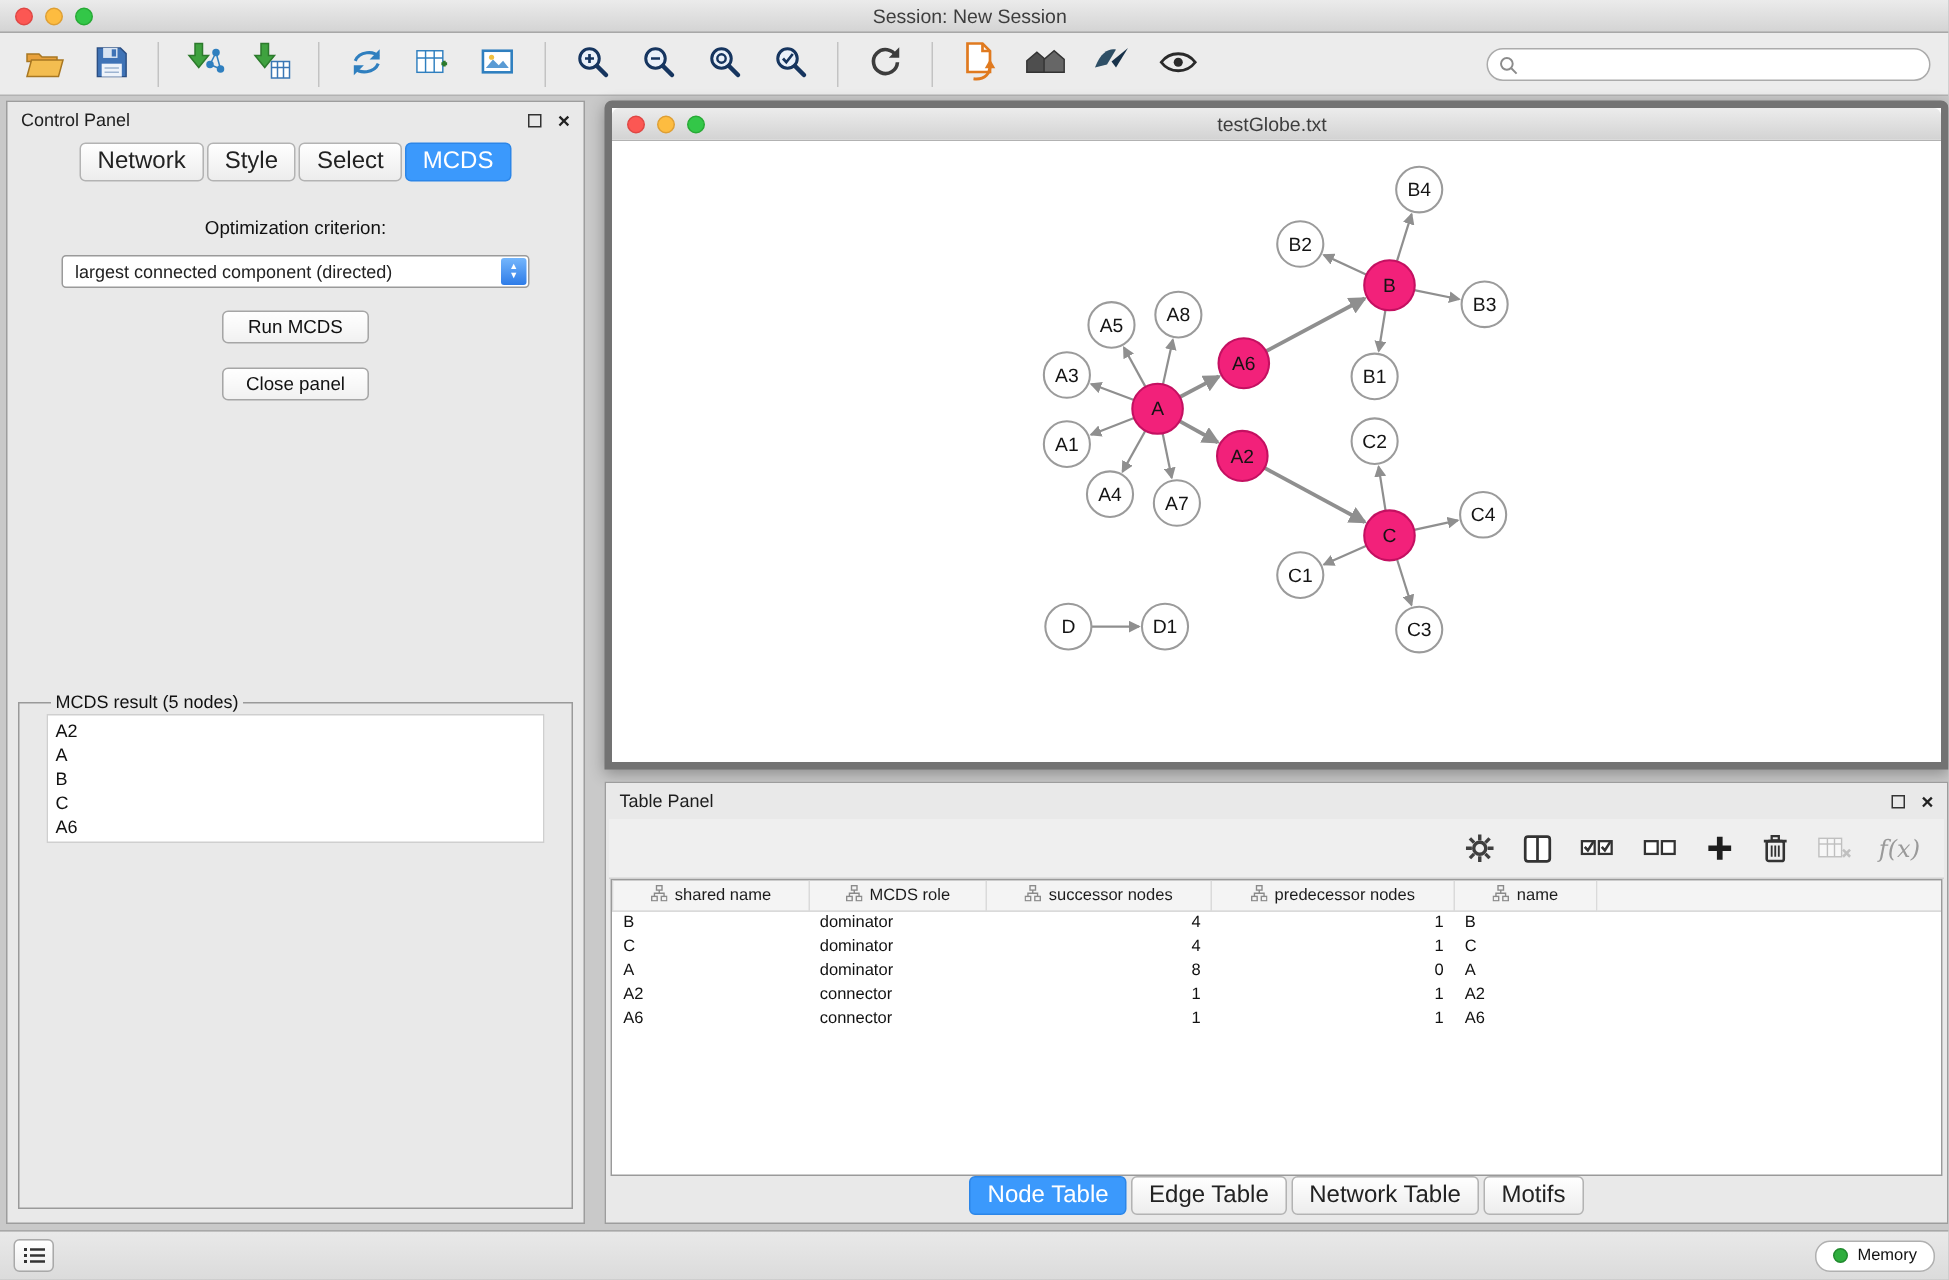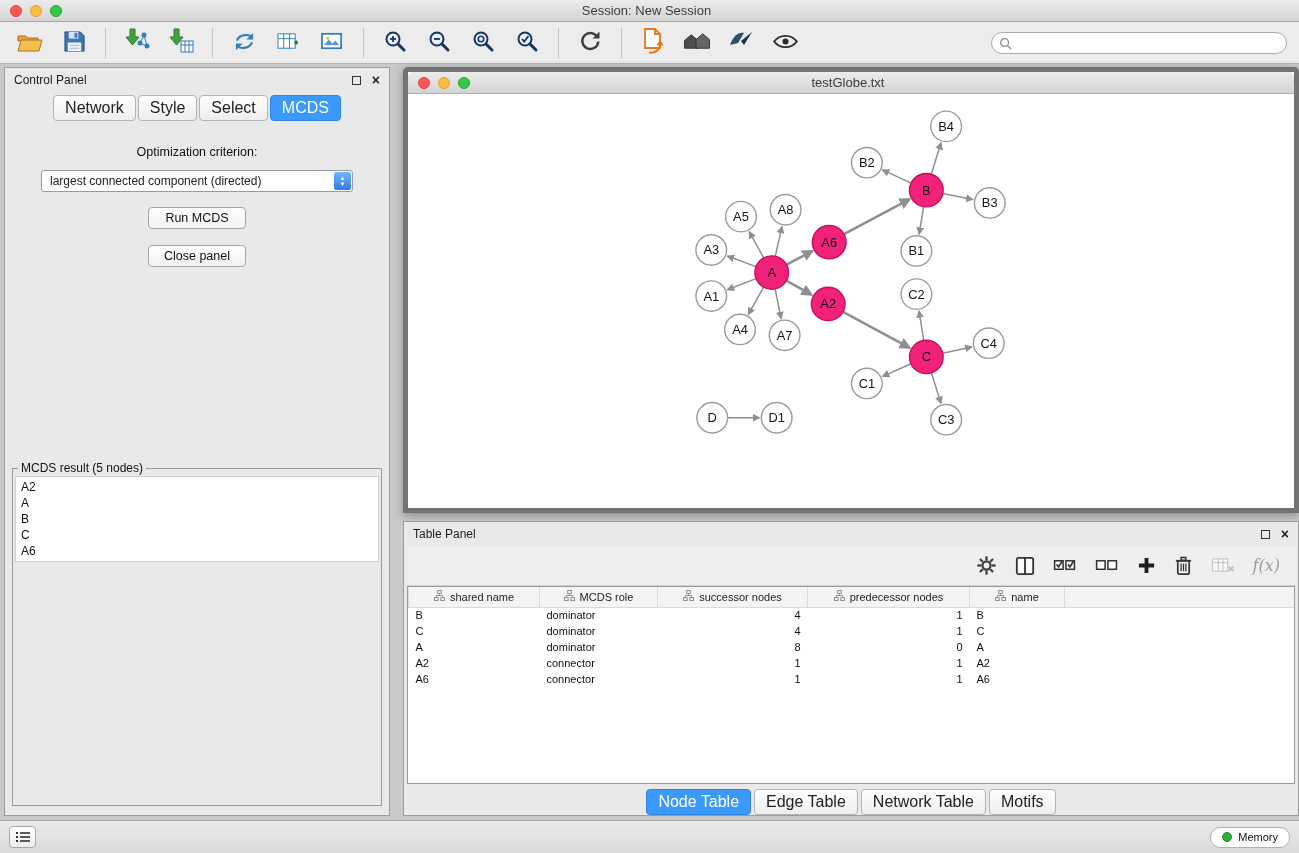--- a/index.html
+++ b/index.html
@@ -36,21 +36,21 @@
   .cp-tabs { display:flex; justify-content:center; gap:2px; padding:3px 0 6px; flex:none; }
   .seg-tab { background:linear-gradient(#ffffff,#ededed); border:1px solid #b3b3b3; border-radius:4px; padding:3px 11px; font-size:16px; color:#222; cursor:default; }
   .seg-tab.active { background:#3b99fc; border-color:#2c86e8; color:#fff; }
   .cp-content { flex:1; display:flex; flex-direction:column; align-items:center; padding-top:18px; min-height:0; }
   .opt-label { font-size:12.5px; margin-bottom:11px; color:#111; }
   .dropdown { width:312px; height:22px; background:#fff; border:1px solid #9a9a9a; border-radius:3px; display:flex; align-items:center; position:relative; font-size:12px; padding:0 22px 0 8px; white-space:nowrap; }
   .dd-stepper { position:absolute; right:1px; top:1px; bottom:1px; width:17px; background:linear-gradient(#74b6fc,#2e7ce8); border-radius:2px; display:flex; flex-direction:column; align-items:center; justify-content:center; color:#fff; font-size:6px; line-height:6px; }
   .btn-row { display:flex; gap:16px; margin-top:15px;flex-direction:column; }
   .btn { background:linear-gradient(#ffffff,#f1f1f1); border:1px solid #a6a6a6; border-radius:4px; padding:3px 15px; font-size:12.5px; color:#111; cursor:default; font-family:inherit; }
   .cp-spacer { flex:1; }
-  fieldset.result { align-self:stretch; margin:10px 7px 9px; border:1px solid #9a9a9a; height:345px; display:flex; flex-direction:column; padding:1px 2px 3px; }
+  fieldset.result { align-self:stretch; margin:10px 7px 9px; border:1px solid #9a9a9a; height:345px; display:flex; flex-direction:column; padding:1px 18px 3px; }
   fieldset.result legend { font-size:12px; padding:0 3px; margin-left:3px; color:#111; }
   .result-list { flex:1; background:#fff; border:1px solid #cfcfcf; overflow:auto; padding:2px 5px; }
   .result-item { font-size:12px; line-height:16px; color:#111; }
 
   
   .right-col { flex:1; display:flex; flex-direction:column; margin-left:13px; min-width:0; }
 
   
   .network-window { height:446px; flex:none; border:5px solid #737373; border-radius:5px 5px 0 0; display:flex; flex-direction:column; background:#fff; box-shadow:0 3px 10px rgba(0,0,0,0.3); }
   .nw-titlebar { height:22px; background:linear-gradient(#ececec,#d3d3d3); border-bottom:1px solid #b2b2b2; border-radius:5px 5px 0 0; display:flex; align-items:center; position:relative; flex:none; }
@@ -64,21 +64,21 @@
   .tp-ico { display:flex; align-items:center; justify-content:center; cursor:default; }
   .fx-label { font-family:"DejaVu Serif",serif; font-style:italic; color:#9a9a9a; font-size:16px; }
   .table-wrap { flex:1; background:#fff; border:1px solid #9a9a9a; margin:0 3px; overflow:auto; min-height:0; }
   table.data-table { border-collapse:collapse; width:100%; font-size:11px; table-layout:fixed; }
   .data-table th { background:#f4f4f4; border:1px solid #dadada; border-top:none; font-weight:normal; height:20px; padding:0 4px; color:#1c1c1c; white-space:nowrap; overflow:hidden; }
   .data-table th .th-inner { display:flex; align-items:center; justify-content:center; gap:5px;text-align:center; }
   .data-table td { height:16px; padding:0 7px; white-space:nowrap; overflow:hidden; color:#111; }
   .data-table th:nth-child(1){ width:131px; } .data-table th:nth-child(2){ width:118px;margin-top:36px; }
   .data-table th:nth-child(3){ width:150px; } .data-table th:nth-child(4){ width:162px; }
   .data-table th:nth-child(5){ width:95px; }  .data-table th:nth-child(6){ width:auto; border-right:none; }
-  .tp-tabs { height:31px; display:flex; align-items:flex-end; justify-content:center; gap:3px; flex:none; }
+  .tp-tabs { height:31px; display:flex; align-items:flex-start; justify-content:center; gap:3px; flex:none; }
 
   
   .statusbar { height:33px; background:linear-gradient(#e9e9e9,#dbdbdb); border-top:1px solid #a8a8a8; display:flex; align-items:center; padding:0 9px; flex:none; }
   .menu-btn { width:27px; height:22px; border:1px solid #a9a9a9; border-radius:4px; background:linear-gradient(#fff,#ededed); display:flex; align-items:center; justify-content:center; }
   .memory-btn { margin-left:auto; height:21px; border:1px solid #b0b0b0; border-radius:10px; background:#fff; display:flex; align-items:center; gap:6px; padding:0 11px; font-size:11px; color:#111; }
   .memory-dot { width:10px; height:10px; border-radius:50%; background:#2fae3e; border:1px solid #218a2e; }
 </style>
 </head>
 <body>
 

